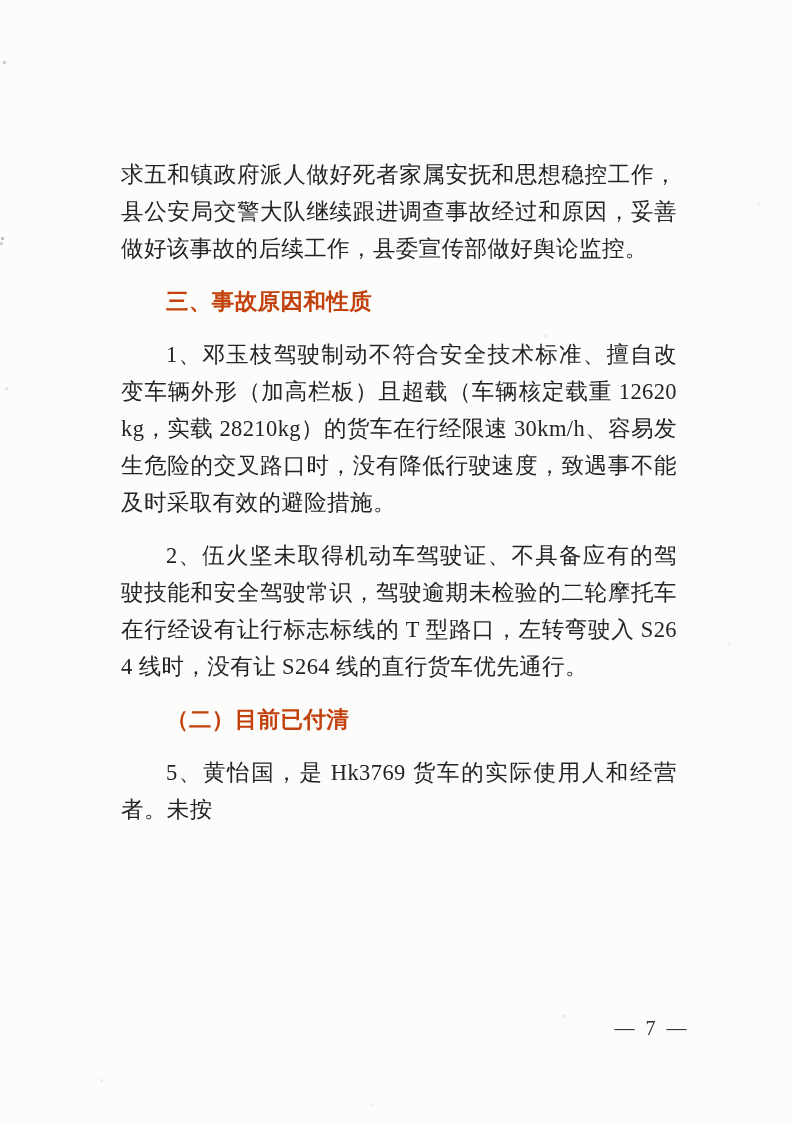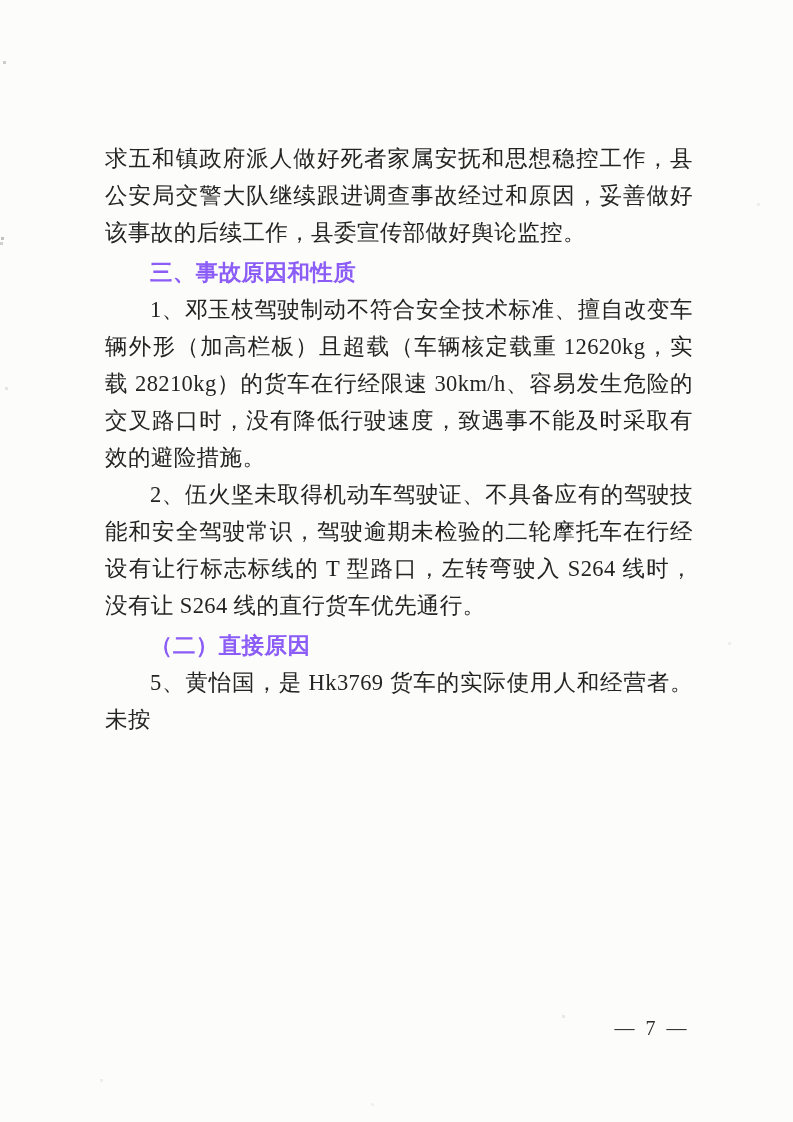--- a/index.html
+++ b/index.html
@@ -35,36 +35,36 @@
       101px 1080px 0 1px rgba(120,120,120,.10),
       372px 1104px 0 1px rgba(120,120,120,.08);
   }
   .content {
     position: absolute;
     left: 105px;
     top: 140px;
     width: 588px;
   }
   .block {
-    margin: 0;
+    margin: 16px;
     font-size: 22.5px;
     line-height: 37px;
     text-align: justify;
     text-justify: inter-ideograph;
     word-break: break-all;
     letter-spacing: 0.4px;
   }
   .block.indent { text-indent: 2em; }
   .block.heading {
     font-family: "Liberation Sans", "DejaVu Sans", sans-serif;
     font-weight: bold;
     text-indent: 2em;
     text-align: left;
     margin-top: 3px;
-    color: #8b5cf6;
+    color: #c2410c;
   }
   .footer-pagenum {
     position: absolute;
     top: 1014px;
     left: 592px;
     width: 120px;
     text-align: center;
     font-size: 20px;
     line-height: 28px;
     letter-spacing: 3px;
@@ -82,19 +82,19 @@
 
 
     <p class="block heading">三、事故原因和性质</p>
 
 
 
     <p class="block indent">1、邓玉枝驾驶制动不符合安全技术标准、擅自改变车辆外形（加高栏板）且超载（车辆核定载重 12620kg，实载 28210kg）的货车在行经限速 30km/h、容易发生危险的交叉路口时，没有降低行驶速度，致遇事不能及时采取有效的避险措施。</p>
 
     <p class="block indent">2、伍火坚未取得机动车驾驶证、不具备应有的驾驶技能和安全驾驶常识，驾驶逾期未检验的二轮摩托车在行经设有让行标志标线的 T 型路口，左转弯驶入 S264 线时，没有让 S264 线的直行货车优先通行。</p>
 
-    <p class="block heading">（二）直接原因</p>
+    <p class="block heading">（二）目前已付清</p>
 
     <p class="block indent">5、黄怡国，是 Hk3769 货车的实际使用人和经营者。未按</p>
   </div>
 
   <div class="footer-pagenum">— 7 —</div>
 </div>
 
 </body></html>

